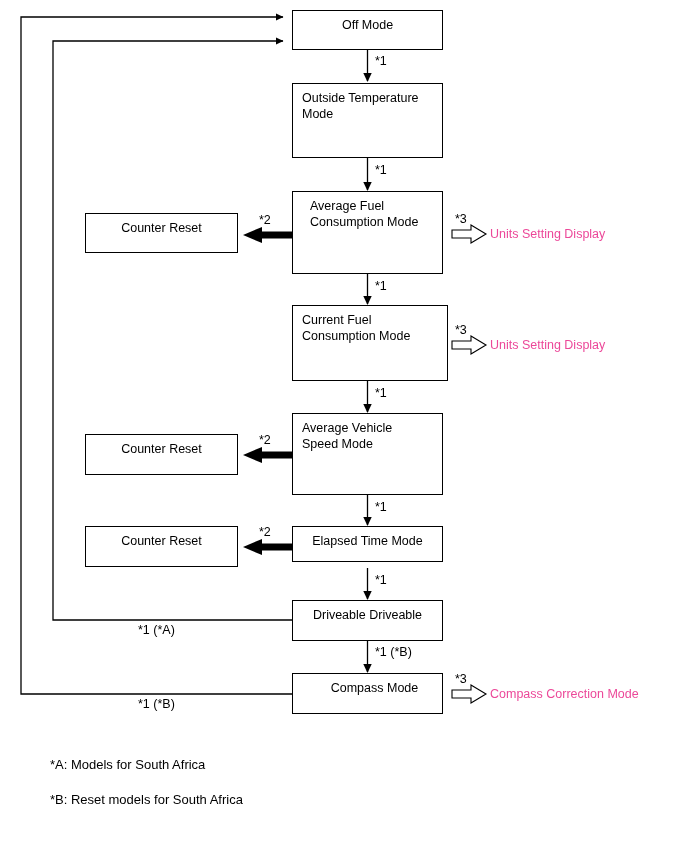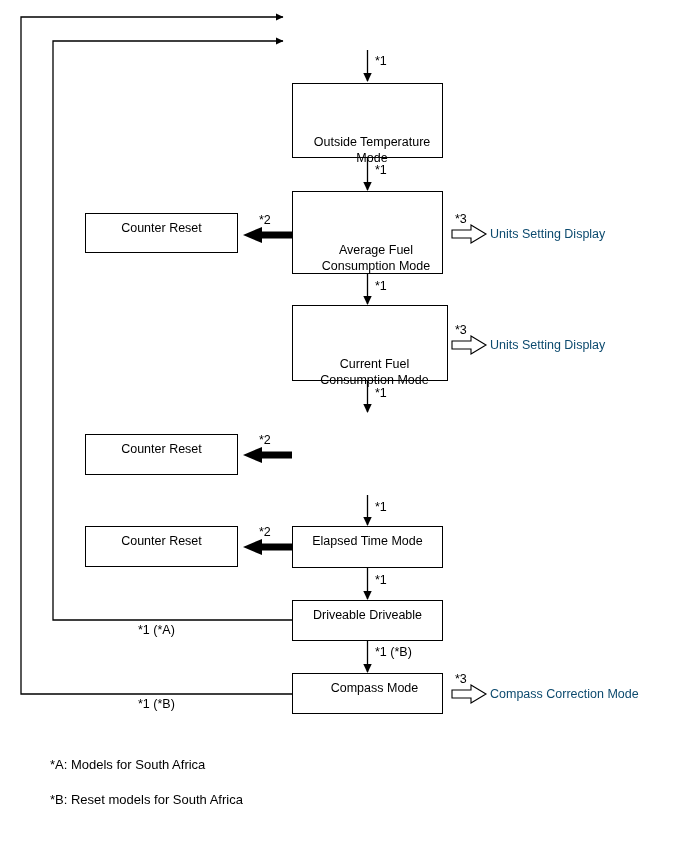--- a/index.html
+++ b/index.html
@@ -33,40 +33,39 @@
     background: #ffffff;
     font-size: 12.5px;
     line-height: 16px;
     color: #000000;
   }
   .node .node-label {
     display: block;
     white-space: pre-line;
   }
   .node.left-text .node-label {
-    text-align: center;
+    text-align: left;
     padding: 6px 0 0 9px;
-    margin-top: 44px;
   }
   .node.center-text .node-label {
     text-align: center;
     padding: 6px 0 0 0;
   }
   .edge-label {
     position: absolute;
     font-size: 12.5px;
     line-height: 14px;
     color: #000000;
     white-space: nowrap;
   }
   .ext-label {
     position: absolute;
     font-size: 12.5px;
     line-height: 14px;
-    color: #0c4a6e;
+    color: #ec4899;
     white-space: nowrap;
   }
   .footnote {
     position: absolute;
     font-size: 13px;
     line-height: 16px;
     color: #000000;
     white-space: nowrap;
   }
 </style>
@@ -118,38 +117,45 @@
       </g>
     </g>
 
     <g fill="#ffffff" stroke="#000000" stroke-width="1.1" stroke-linejoin="miter">
       <path d="M452,230 L471,230 L471,225 L486,234 L471,243 L471,238 L452,238 z"></path>
       <path d="M452,341 L471,341 L471,336 L486,345 L471,354 L471,349 L452,349 z"></path>
       <path d="M452,690 L471,690 L471,685 L486,694 L471,703 L471,698 L452,698 z"></path>
     </g>
   </svg>
 
+  <div class="node center-text" style="left:292px; top:10px; width:151px; height:40px;">
+    <span class="node-label">Off Mode</span>
+  </div>
 
   <div class="node left-text" style="left:292px; top:83px; width:151px; height:75px;">
     <span class="node-label">Outside Temperature
 Mode</span>
   </div>
 
   <div class="node left-text" style="left:292px; top:191px; width:151px; height:83px;padding-left:8px;">
     <span class="node-label">Average Fuel
 Consumption Mode</span>
   </div>
 
   <div class="node left-text" style="left:292px; top:305px; width:156px; height:76px;">
     <span class="node-label">Current Fuel
 Consumption Mode</span>
   </div>
 
-
-  <div class="node center-text" style="left:292px; top:526px; width:151px; height:42px;">
+  <div class="node left-text" style="left:292px; top:413px; width:151px; height:82px;">
+    <span class="node-label">Average Vehicle
+Speed Mode</span>
+  </div>
+
+  <div class="node center-text" style="left:292px; top:526px; width:151px; height:36px;">
     <span class="node-label">Elapsed Time Mode</span>
   </div>
 
   <div class="node center-text" style="left:292px; top:600px; width:151px; height:41px;">
     <span class="node-label">Driveable Driveable</span>
   </div>
 
   <div class="node center-text" style="left:292px; top:673px; width:151px; height:41px;padding-left:14px;">
     <span class="node-label">Compass Mode</span>
   </div>

